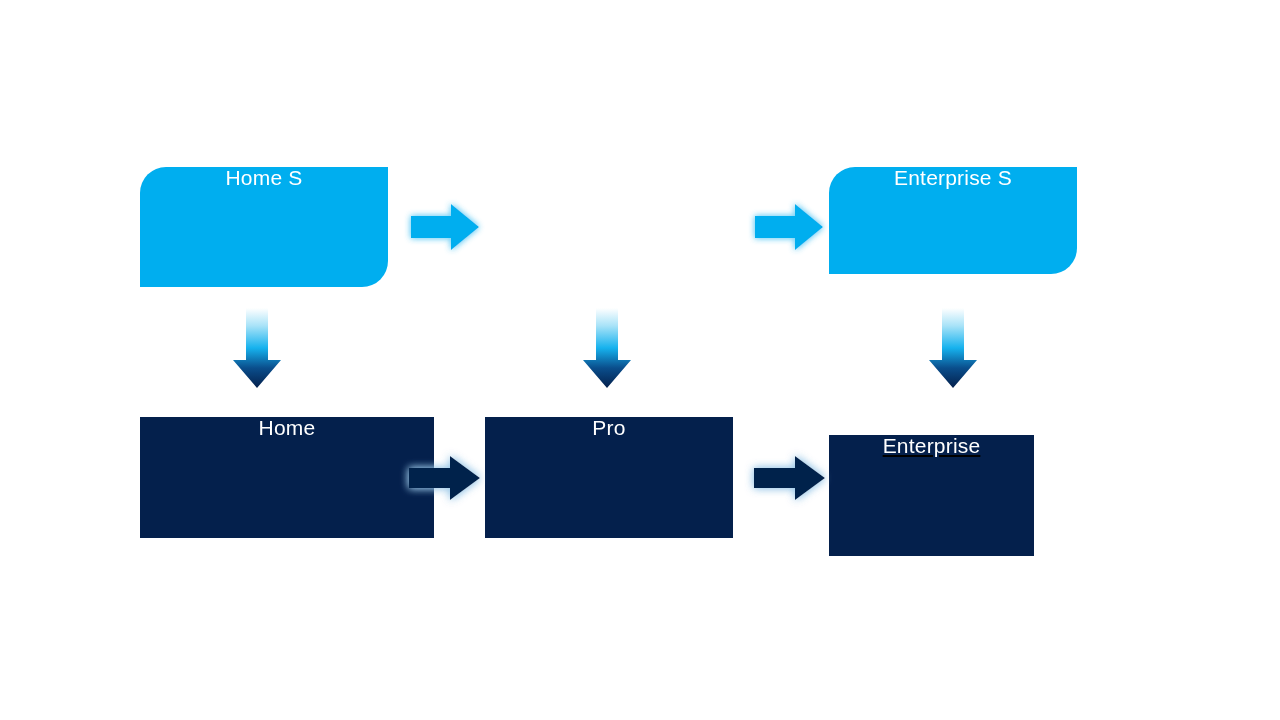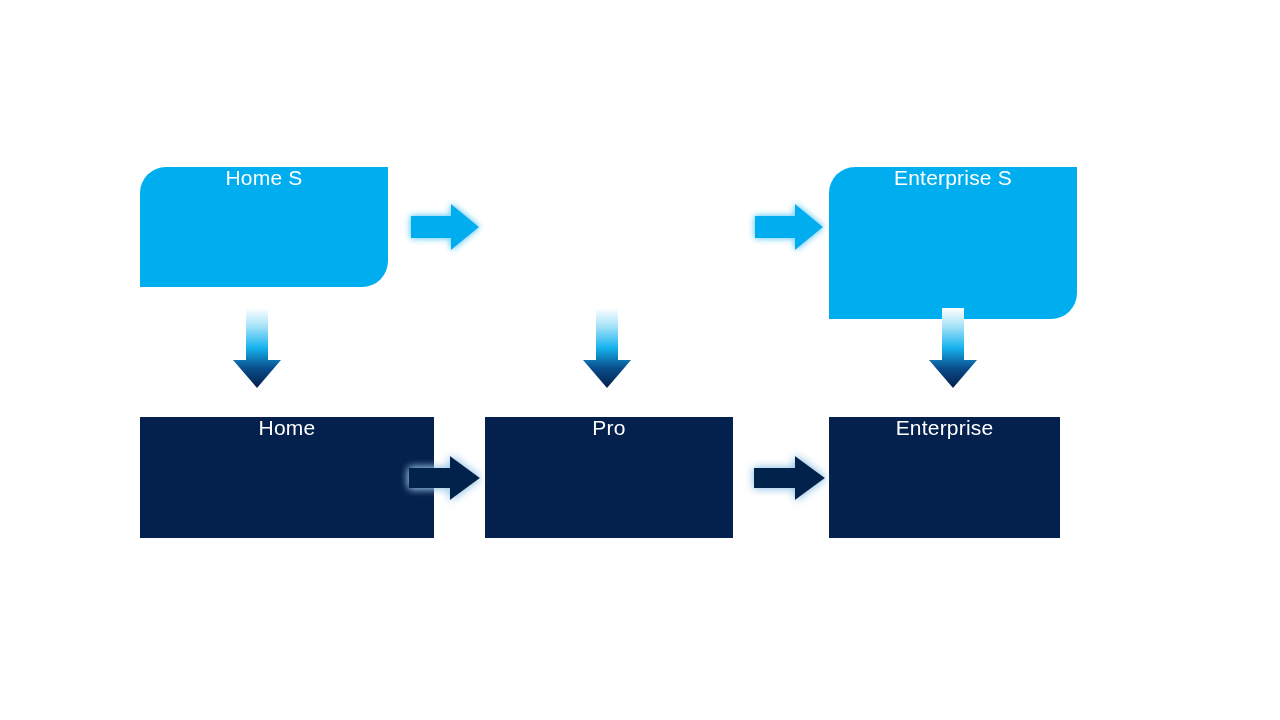--- a/index.html
+++ b/index.html
@@ -68,21 +68,21 @@
 </head>
 <body>
 
 <div id="diagram-canvas">
 
   <div class="node-box tier-top" style="left:140px; top:167px; width:248px; height:120px;">
     <span class="node-label">Home S</span>
   </div>
 
 
-  <div class="node-box tier-top" style="left:829px; top:167px; width:248px; height:152px;">
+  <div class="node-box tier-top" style="left:829px; top:167px; width:248px; height:107px;">
     <span class="node-label">Enterprise S</span>
   </div>
 
   <div class="arrow-right" style="left:405px; top:198px; width:80px; height:58px;">
     <svg width="80" height="58" viewBox="0 0 80 58" xmlns="http://www.w3.org/2000/svg">
       <defs>
         <filter id="glowCyan1" x="-60%" y="-60%" width="220%" height="220%">
           <feGaussianBlur stdDeviation="3.4" result="b"></feGaussianBlur>
           <feFlood flood-color="#7FD4F6" flood-opacity="0.95" result="c"></feFlood>
           <feComposite in="c" in2="b" operator="in" result="g"></feComposite>
@@ -161,21 +161,21 @@
   </div>
 
   <div class="node-box tier-bottom" style="left:140px; top:417px; width:294px; height:121px;">
     <span class="node-label">Home</span>
   </div>
 
   <div class="node-box tier-bottom" style="left:485px; top:417px; width:248px; height:121px;">
     <span class="node-label">Pro</span>
   </div>
 
-  <div class="node-box tier-bottom" style="left:829px; top:417px; width:231px; height:121px;">
+  <div class="node-box tier-bottom" style="left:829px; top:435px; width:205px; height:121px;text-decoration:underline;">
     <span class="node-label">Enterprise</span>
   </div>
 
   <div class="arrow-right" style="left:400px; top:449px; width:86px; height:58px;">
     <svg width="86" height="58" viewBox="0 0 86 58" xmlns="http://www.w3.org/2000/svg">
       <defs>
         <filter id="glowNavy1" x="-60%" y="-60%" width="220%" height="220%">
           <feGaussianBlur stdDeviation="4.2" result="b"></feGaussianBlur>
           <feFlood flood-color="#9BC8E8" flood-opacity="0.85" result="c"></feFlood>
           <feComposite in="c" in2="b" operator="in" result="g"></feComposite>

